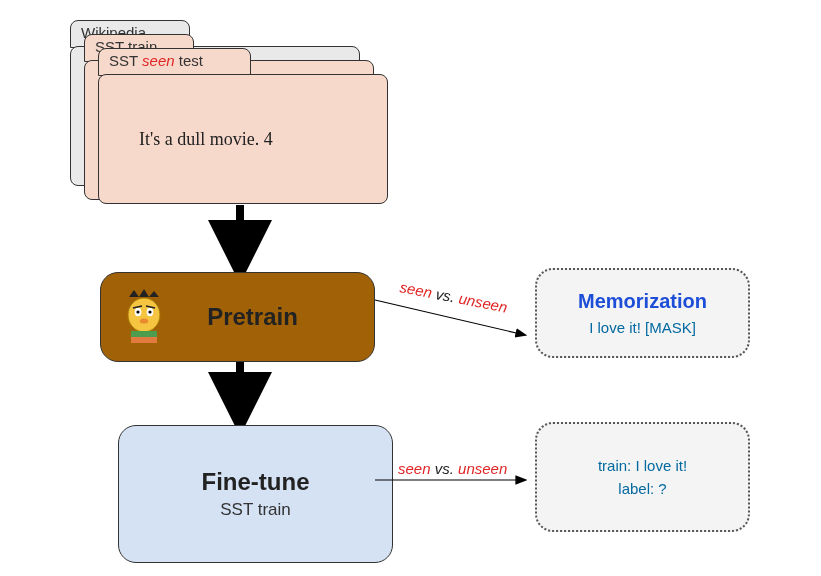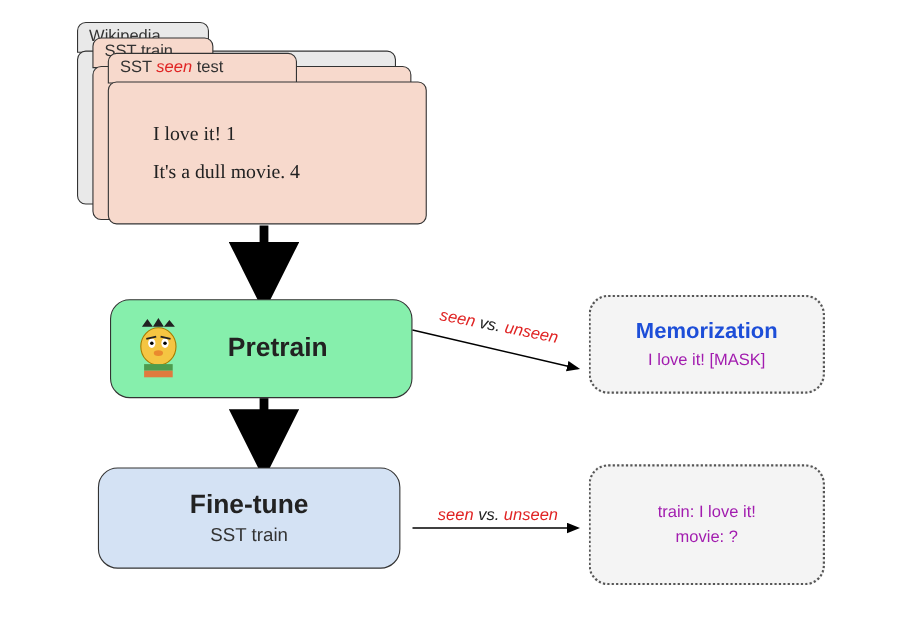--- a/index.html
+++ b/index.html
@@ -25,77 +25,76 @@
     }
     .folder-body {
       position: absolute;
       border: 1.5px solid #333;
       border-radius: 8px;
     }
     .f-wiki-tab   { top: 0;  left: 0;   width: 120px; background:#e9e9e9; }
     .f-wiki-body  { top: 26px; left: 0;   width: 290px; height: 140px; background:#e9e9e9; }
     .f-train-tab  { top: 14px; left: 14px; width: 110px; background:#f7d9cc; }
     .f-train-body { top: 40px; left: 14px; width: 290px; height: 140px; background:#f7d9cc; }
-    .f-test-tab   { top: 28px; left: 28px; width: 172px; background:#f7d9cc; }
+    .f-test-tab   { top: 28px; left: 28px; width: 153px; background:#f7d9cc; }
     .f-test-body  { top: 54px; left: 28px; width: 290px; height: 130px; background:#f7d9cc; display:flex; flex-direction:column; justify-content:center; padding-left:40px; gap:14px; }
     .word-seen { color:#e02424; font-style: italic; }
     .word-unseen { color:#e02424; font-style: italic; }
     .example-line { font-family: Georgia, 'Times New Roman', serif; font-size: 18px; color:#222; }
     
     .flowbox {
       position: absolute;
       width: 275px;
       height: 90px;
       border: 1.5px solid #333;
       border-radius: 18px;
       display: flex;
       align-items: center;
       justify-content: center;
       flex-direction: column;
       gap: 4px;
     }
-    .flowbox.pretrain { top: 272px; left: 100px; background:#86efac;}
-    .flowbox.finetune { top: 425px; left: 89px; background:#d4e2f4; height:92px;align-items:center;}
+    .flowbox.pretrain { top: 272px; left: 100px; background:#a16207;}
+    .flowbox.finetune { top: 425px; left: 118px; background:#d4e2f4; height:138px;align-items:center;}
     .flowbox-title { font-size: 24px; font-weight: bold; color:#222; }
     .flowbox-sub   { font-size: 17px; color:#333; }
     .bert-icon { position:absolute; left:18px; top:50%; transform:translateY(-50%); width:50px; height:60px; }
     
     .resultbox {
       position: absolute;
       width: 215px;
       border: 2px dotted #555;
       border-radius: 18px;
       background: #f4f4f4;
       display:flex; flex-direction:column; align-items:center; justify-content:center;
       gap:6px; padding: 12px 8px;
     }
     .resultbox.mem { top: 268px; left: 535px; height: 90px;}
     .resultbox.exp { top: 422px; left: 535px; height: 110px;}
     .result-title { font-size: 20px; font-weight: bold; color:#1d4ed8; }
-    .result-line  { font-size: 15px; color:#a21caf; }
+    .result-line  { font-size: 15px; color:#0369a1; }
     
     svg.conn { position:absolute; overflow:visible; pointer-events:none; }
     .seen-vs { position:absolute; font-size:15px; font-style:italic; color:#222; white-space:nowrap;}
     .seen-vs .word-seen, .seen-vs .word-unseen { font-style:italic; }
   </style>
 </head>
 <body>
 
 <div class="corpus-stack">
   <div class="folder-tab f-wiki-tab"><span>Wikipedia</span></div>
   <div class="folder-body f-wiki-body"></div>
 
   <div class="folder-tab f-train-tab"><span>SST train</span></div>
   <div class="folder-body f-train-body"></div>
 
   <div class="folder-tab f-test-tab">
     <span>SST </span><span class="word-seen">seen</span><span> test</span>
   </div>
   <div class="folder-body f-test-body">
-    <div class="example-line">I love it! 1</div>
     <div class="example-line">It's a dull movie. 4</div>
   </div>
 </div>
 
 <svg class="conn" style="top:205px; left:225px;" width="30" height="70">
   <defs>
       <marker id="ah1" markerWidth="8" markerHeight="8" refX="5" refY="4" orient="auto">
         <path d="M0,0 L8,4 L0,8 Z" fill="#000"></path>
       </marker>
     </defs>
@@ -160,14 +159,14 @@
       </marker>
     </defs>
   <line x1="0" y1="15" x2="150" y2="15" stroke="#000" stroke-width="1.2" marker-end="url(#ah4)"></line>
 </svg>
 <div class="seen-vs" style="top:460px; left:398px;">
   <span class="word-seen">seen</span><span> vs. </span><span class="word-unseen">unseen</span>
 </div>
 
 <div class="resultbox exp">
   <div class="result-line">train: I love it!</div>
-  <div class="result-line">movie: ?</div>
+  <div class="result-line">label: ?</div>
 </div>
 
 </body></html>

